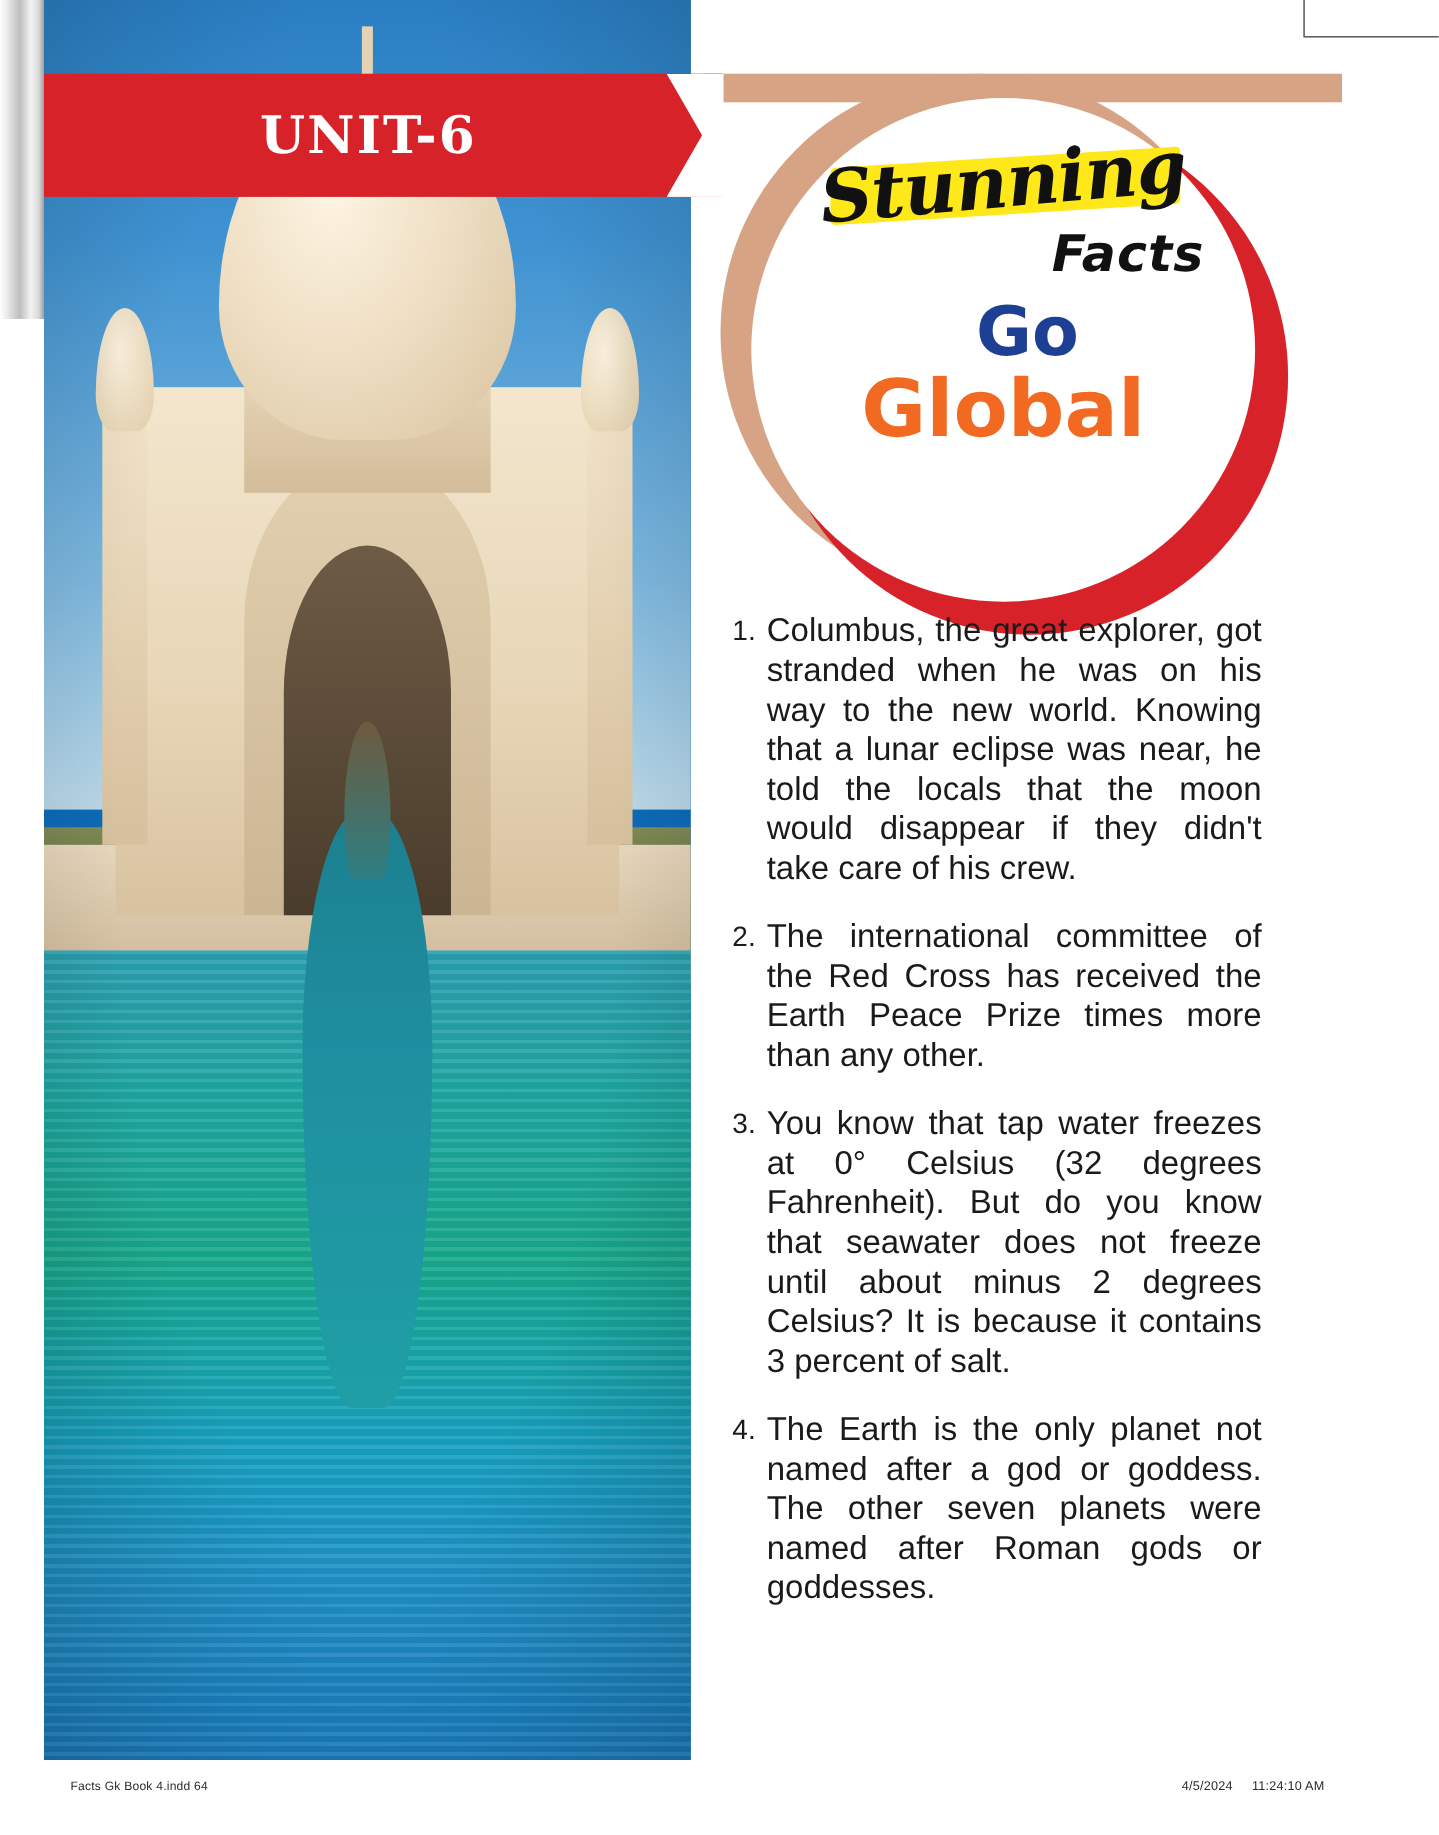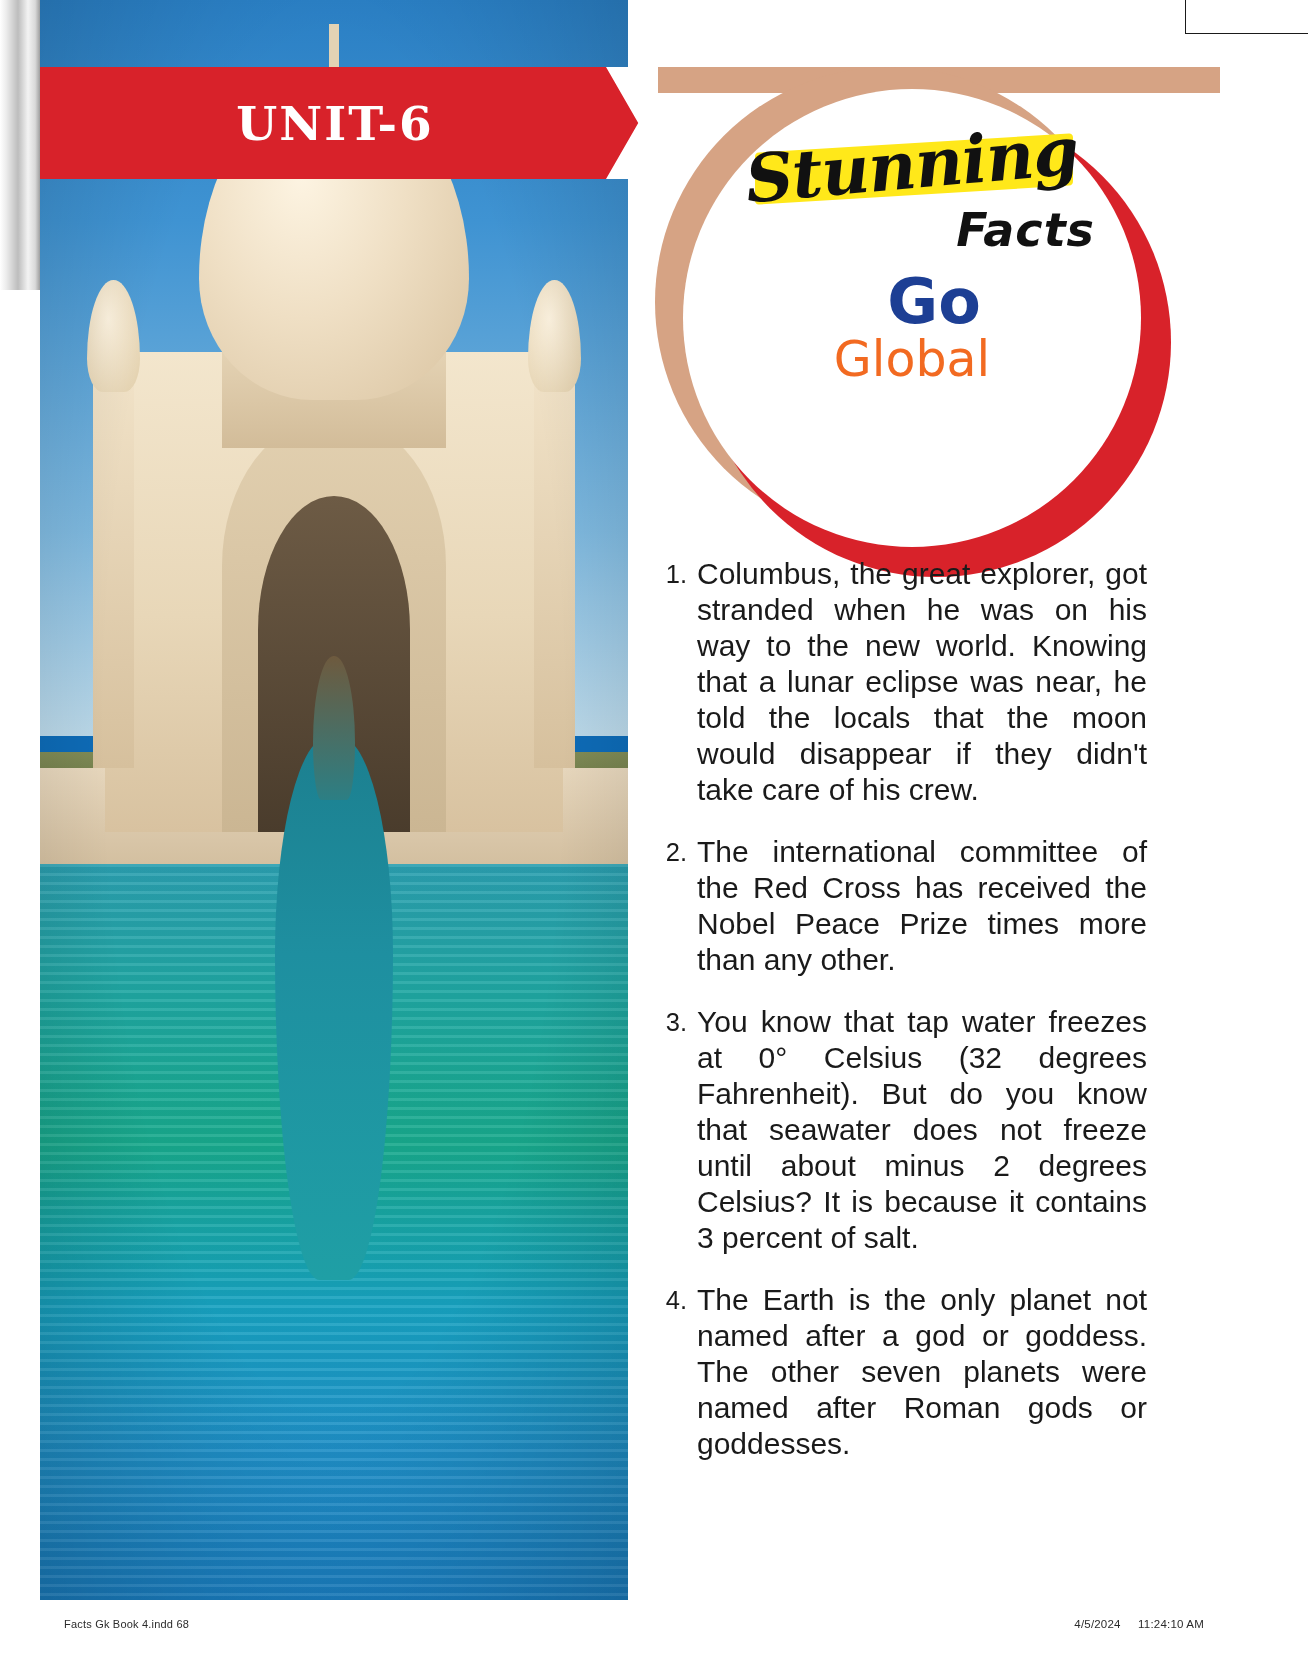--- a/index.html
+++ b/index.html
@@ -228,22 +228,22 @@
     font-family: "DejaVu Sans", sans-serif;
     font-weight: bold;
     font-size: 62px;
     color: #1d3f94;
     margin-top: 14px;
     line-height: 1;
     margin-left: 44px;
   }
   .word-global {
     font-family: "DejaVu Sans", sans-serif;
-    font-weight: normal;
-    font-size: 49px;
+    font-weight: bold;
+    font-size: 72px;
     color: #f26a21;
     line-height: 1;
     margin-top: 2px;
   }
 
   
   .facts {
     position: absolute;
     left: 655px; top: 556px;
     width: 492px;
@@ -338,31 +338,31 @@
     </div>
   </div>
 
   <div class="facts">
     <div class="fact">
       <div class="fact-num">1.</div>
       <div class="fact-text">Columbus, the great explorer, got stranded when he was on his way to the new world. Knowing that a lunar eclipse was near, he told the locals that the moon would disappear if they didn't take care of his crew.</div>
     </div>
     <div class="fact">
       <div class="fact-num">2.</div>
-      <div class="fact-text">The international committee of the Red Cross has received the Nobel Peace Prize times more than any other.</div>
+      <div class="fact-text">The international committee of the Red Cross has received the Earth Peace Prize times more than any other.</div>
     </div>
     <div class="fact">
       <div class="fact-num">3.</div>
       <div class="fact-text">You know that tap water freezes at 0° Celsius (32 degrees Fahrenheit). But do you know that seawater does not freeze until about minus 2 degrees Celsius? It is because it contains 3 percent of salt.</div>
     </div>
     <div class="fact">
       <div class="fact-num">4.</div>
       <div class="fact-text">The Earth is the only planet not named after a god or goddess. The other seven planets were named after Roman gods or goddesses.</div>
     </div>
   </div>
 
-  <div class="footer-left">Facts Gk Book 4.indd   68</div>
+  <div class="footer-left">Facts Gk Book 4.indd   64</div>
   <div class="footer-right">
     <span>4/5/2024</span>
     <span>11:24:10 AM</span>
   </div>
 
 </div>
 
 </body></html>

